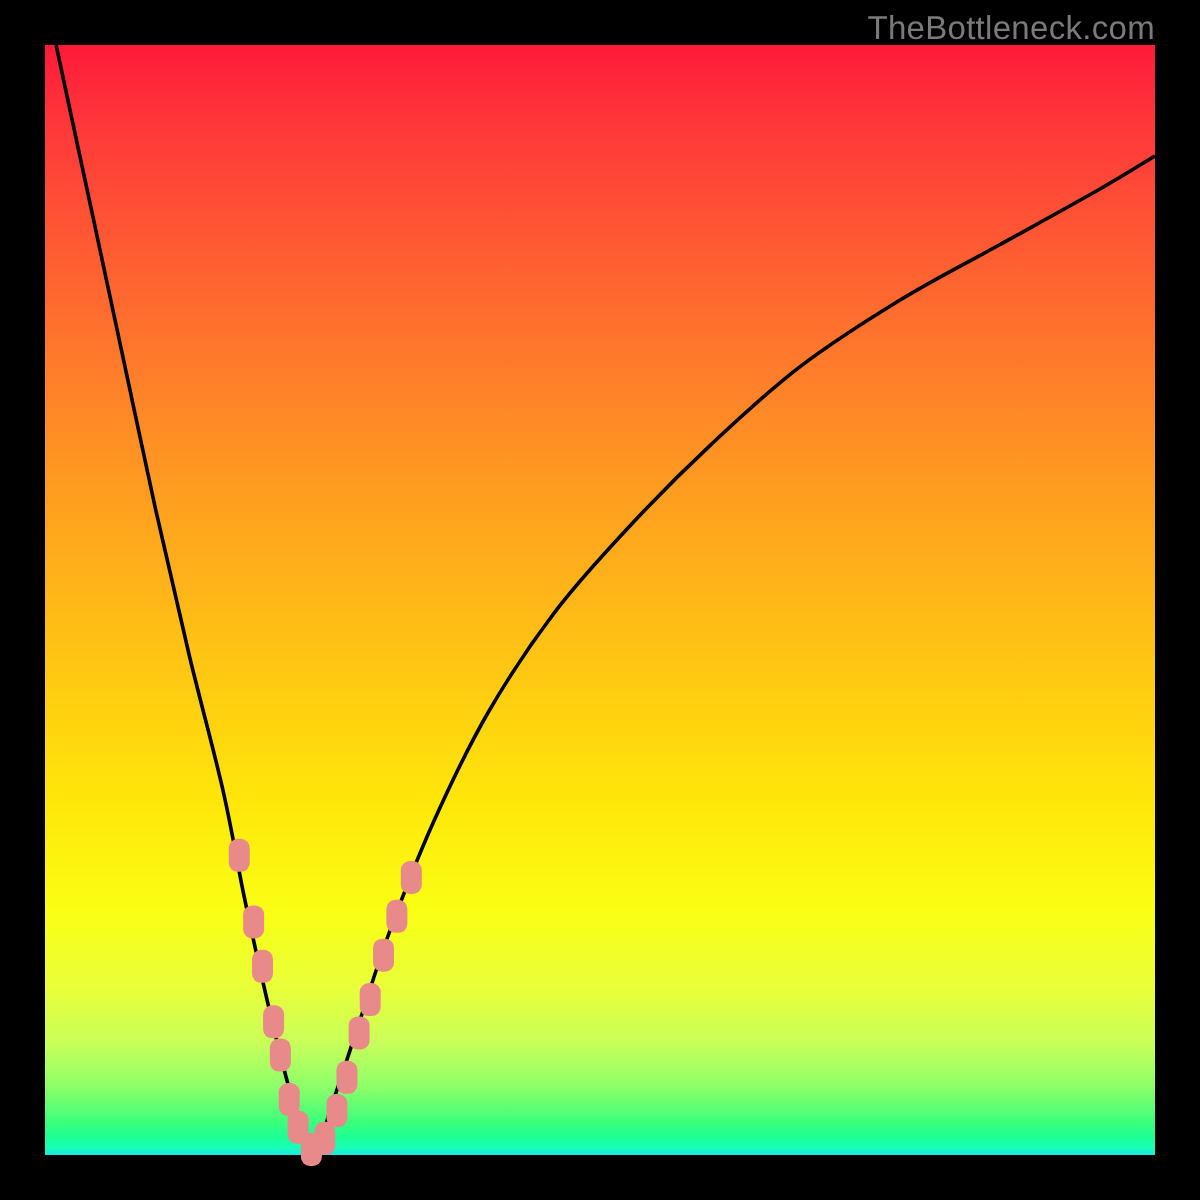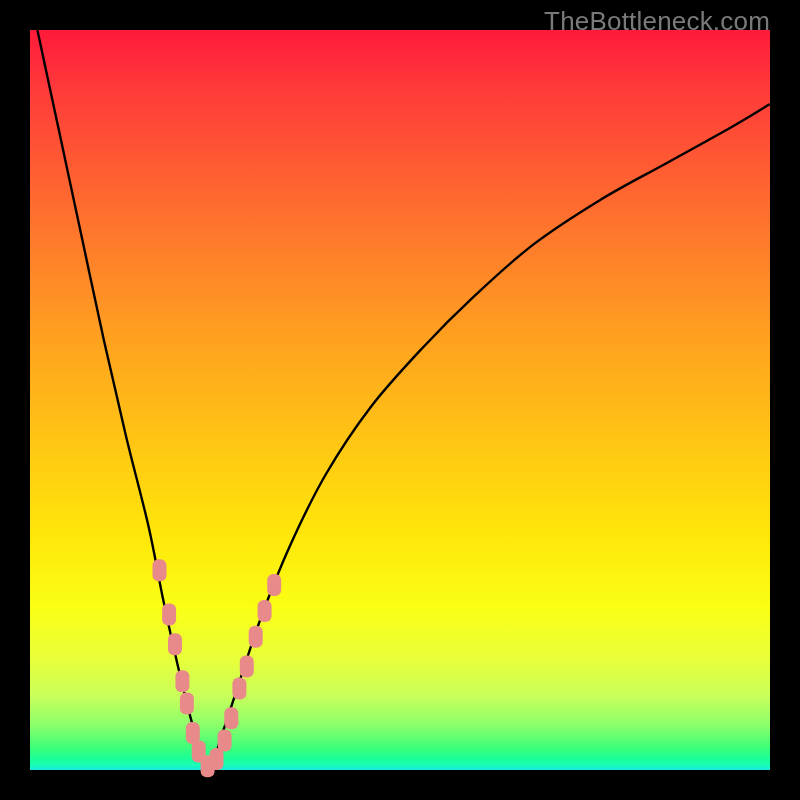--- a/index.html
+++ b/index.html
@@ -39,21 +39,21 @@
       #1aff99 98.5%,
       #19ffb5 99.3%,
       #19e8e0 100%
     );
   }
   .watermark {
     position: absolute;
     top: 6px;
     right: 30px;
     color: #7a7a7a;
-    font-size: 26px;
+    font-size: 22px;
     font-weight: 500;
     pointer-events: none;
     user-select: none;
     letter-spacing: 0.2px;
     text-align: right;
   }
   svg.curve {
     position: absolute;
     left: 0;
     top: 0;

